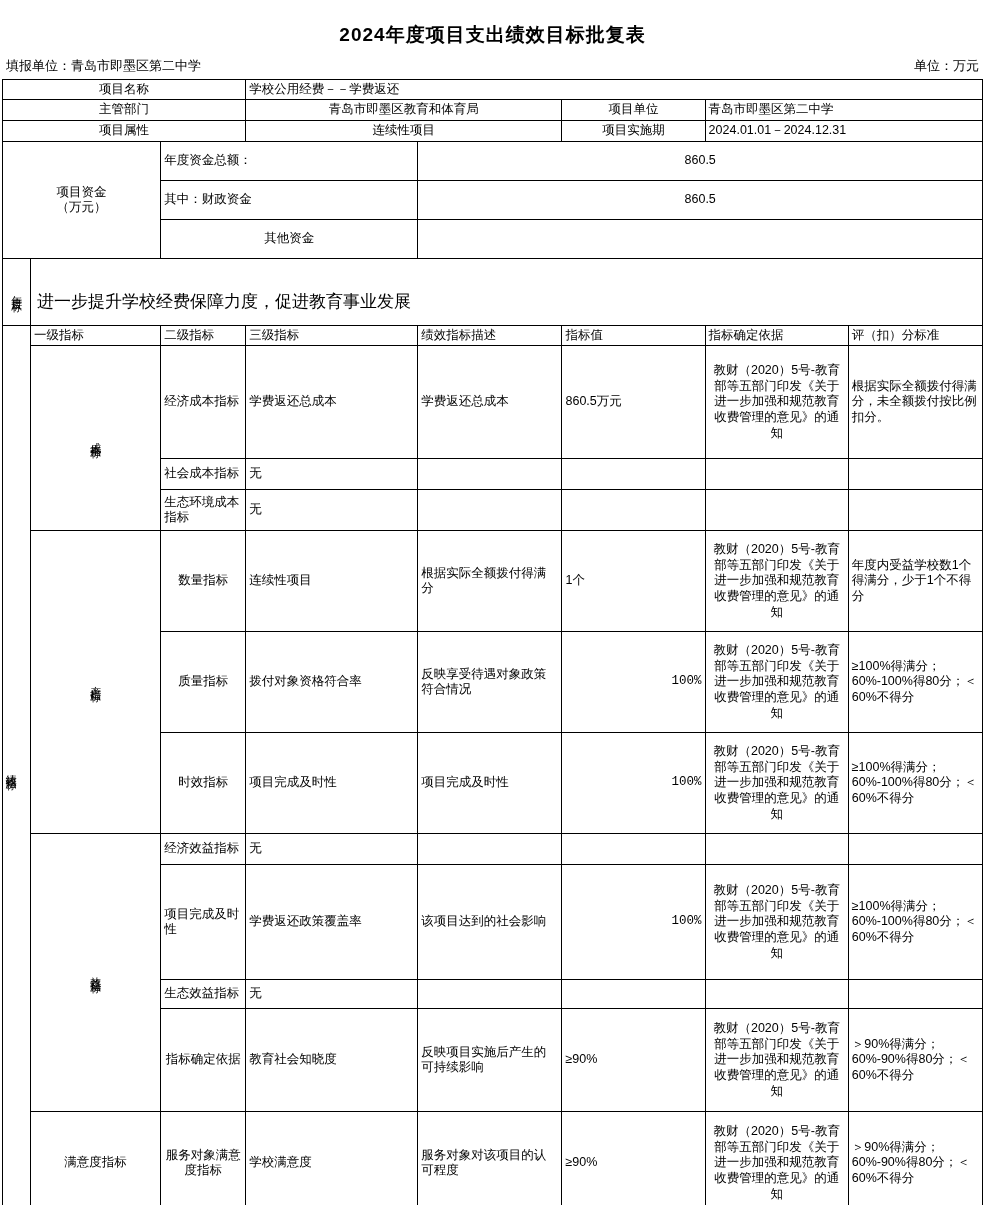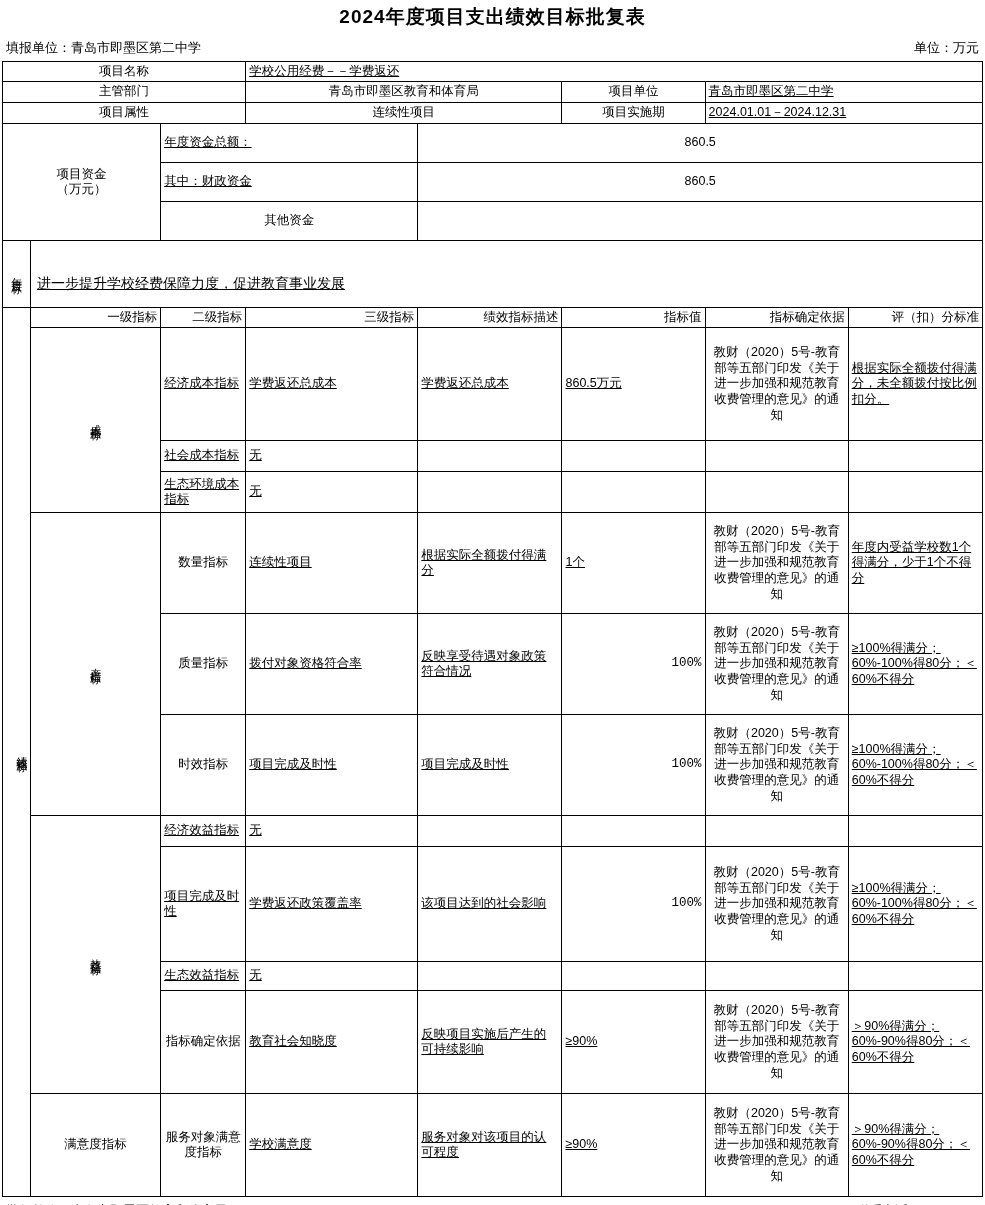--- a/index.html
+++ b/index.html
@@ -10,21 +10,21 @@
   body {
     font-family: "Liberation Sans", "DejaVu Sans", sans-serif;
     font-size: 12px;
     color: #000000;
   }
   #page {
     width: 985px;
     height: 1205px;
     position: relative;
     box-sizing: border-box;
-    padding: 0 2px;
+    padding: 18px 2px;
   }
   .title {
     text-align: center;
     font-size: 19px;
     font-weight: bold;
     letter-spacing: 1px;
     padding: 6px 0 7px 0;
     line-height: 1.2;
   }
   table.main {
@@ -35,26 +35,26 @@
   table.main td {
     border: 1px solid #000000;
     padding: 2px 3px;
     vertical-align: middle;
     font-size: 12.5px;
     line-height: 1.25;
     word-wrap: break-word;
     overflow-wrap: break-word;
   }
   .c { text-align: center; }
-  .l { text-align: left; text-decoration: underline; }
+  .l { text-align: left; }
   .r { text-align: right; font-family: Liberation Mono, monospace; }
   .vt { vertical-align: top; }
   .pad-l { padding-left: 6px; }
   .hdr-row td {
-    text-align: right;
+    text-align: left;
     font-size: 12.5px;
     padding: 3px 2px;
   }
   .vert {
     writing-mode: vertical-rl;
     text-orientation: upright;
     letter-spacing: 2px;
     margin: 0 auto;
     display: inline-block;
     line-height: 1.05;
@@ -148,21 +148,21 @@
       </tr>
       <tr>
         <td colspan="2" class="c" style="height:34px">其他资金</td>
         <td colspan="4" class="c"></td>
       </tr>
 
       <tr>
         <td class="c" style="height:62px;padding:2px 1px">
           <span class="vert small">年度目标</span>
         </td>
-        <td colspan="8" class="l vt" style="padding-top:22px;padding-left:6px;font-size:14px">进一步提升学校经费保障力度，促进教育事业发展</td>
+        <td colspan="8" class="l vt" style="padding-top:22px;padding-left:6px;font-size:17px">进一步提升学校经费保障力度，促进教育事业发展</td>
       </tr>
 
       <tr class="hdr-row">
         <td rowspan="12" class="c" style="padding:2px 1px">
           <span class="vert small">绩效指标</span>
         </td>
         <td colspan="2">一级指标</td>
         <td>二级指标</td>
         <td>三级指标</td>
         <td>绩效指标描述</td>

